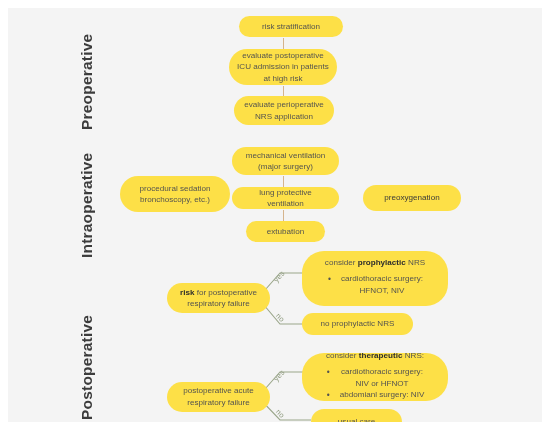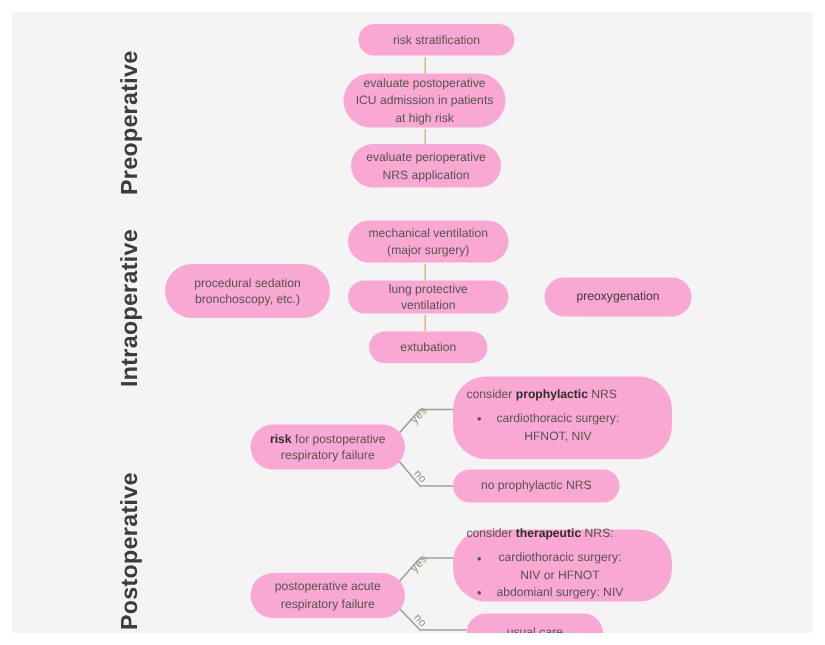--- a/index.html
+++ b/index.html
@@ -32,41 +32,41 @@
     white-space: nowrap;
     font-size: 15.5px;
     font-weight: bold;
     color: #3c3c3c;
     letter-spacing: 0.2px;
   }
 
   
   .node {
     position: absolute;
-    background: #f9a8d4;
+    background: #fde047;
     border-radius: 22px;
     box-sizing: border-box;
     display: flex;
     flex-direction: column;
     align-items: center;
     justify-content: center;
     text-align: center;
     color: #55544f;
     font-size: 8.1px;
     line-height: 1.42;
     padding: 4px 8px;
     box-shadow: 0 0 0 0 rgba(0,0,0,0);
   }
   .node.bold { font-weight: normal; color: #3a3a38; }
   .node .ln { display: block; }
   .node b { color: #2e2e2c; }
 
   
   .node.listnode {
-    align-items: flex-start;
+    align-items: center;
     justify-content: center;
     padding: 5px 9px;
   }
   .node.listnode .head {
     text-align: center;
     display: block;
     margin-bottom: 1px;
   }
   .node.listnode ul {
     margin: 4px;
@@ -154,21 +154,21 @@
     <div class="node" style="left:224px; top:179px; width:107px; height:22px;">
       <span class="ln">lung protective ventilation</span>
     </div>
 
     <div class="vconn" style="left:274.5px; top:202px; height:11px;"></div>
 
     <div class="node" style="left:238px; top:213px; width:79px; height:21px;">
       <span class="ln">extubation</span>
     </div>
 
-    <div class="node" style="left:102px; top:168px; width:110px; height:36px;">
+    <div class="node" style="left:112px; top:168px; width:110px; height:36px;">
       <span class="ln">procedural sedation</span>
       <span class="ln">bronchoscopy, etc.)</span>
     </div>
 
     <div class="node bold" style="left:355px; top:177px; width:98px; height:26px;">
       <span class="ln">preoxygenation</span>
     </div>
 
     <svg class="branch-svg" style="left:0px; top:0px; width:534px; height:414px;">
       <path class="branch-line" d="M 250 290 L 272 265 L 303 265"></path>

